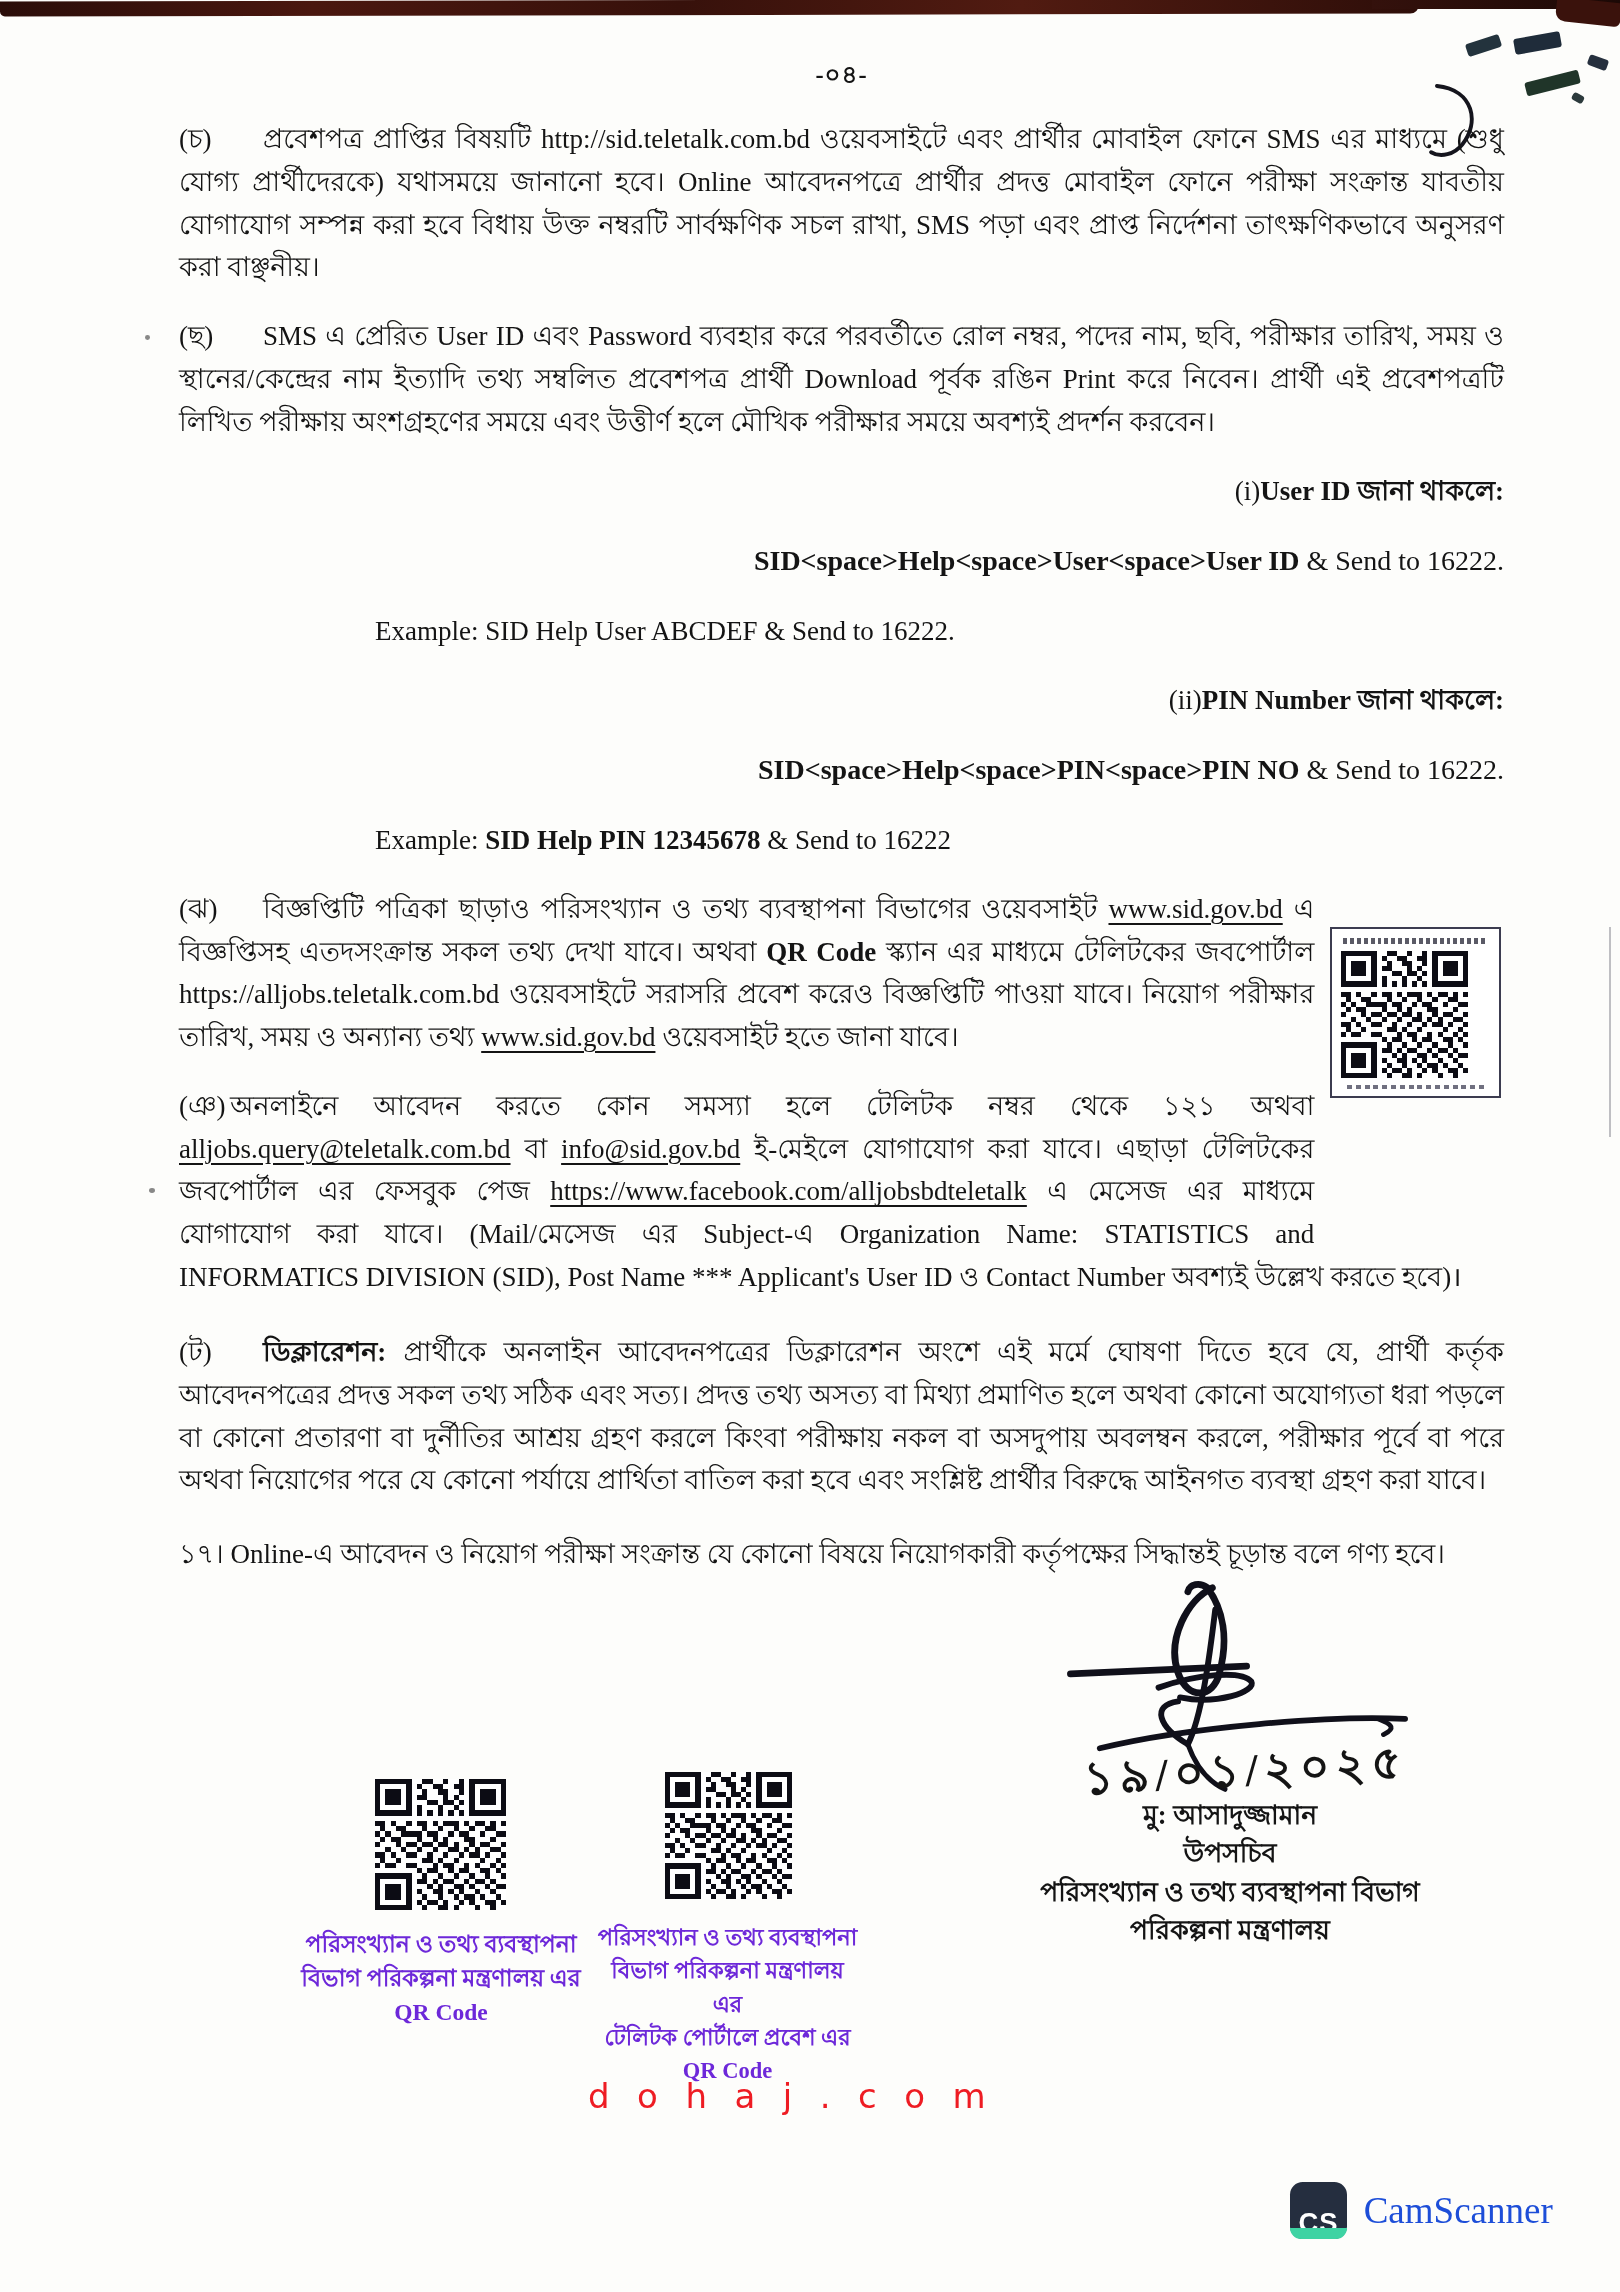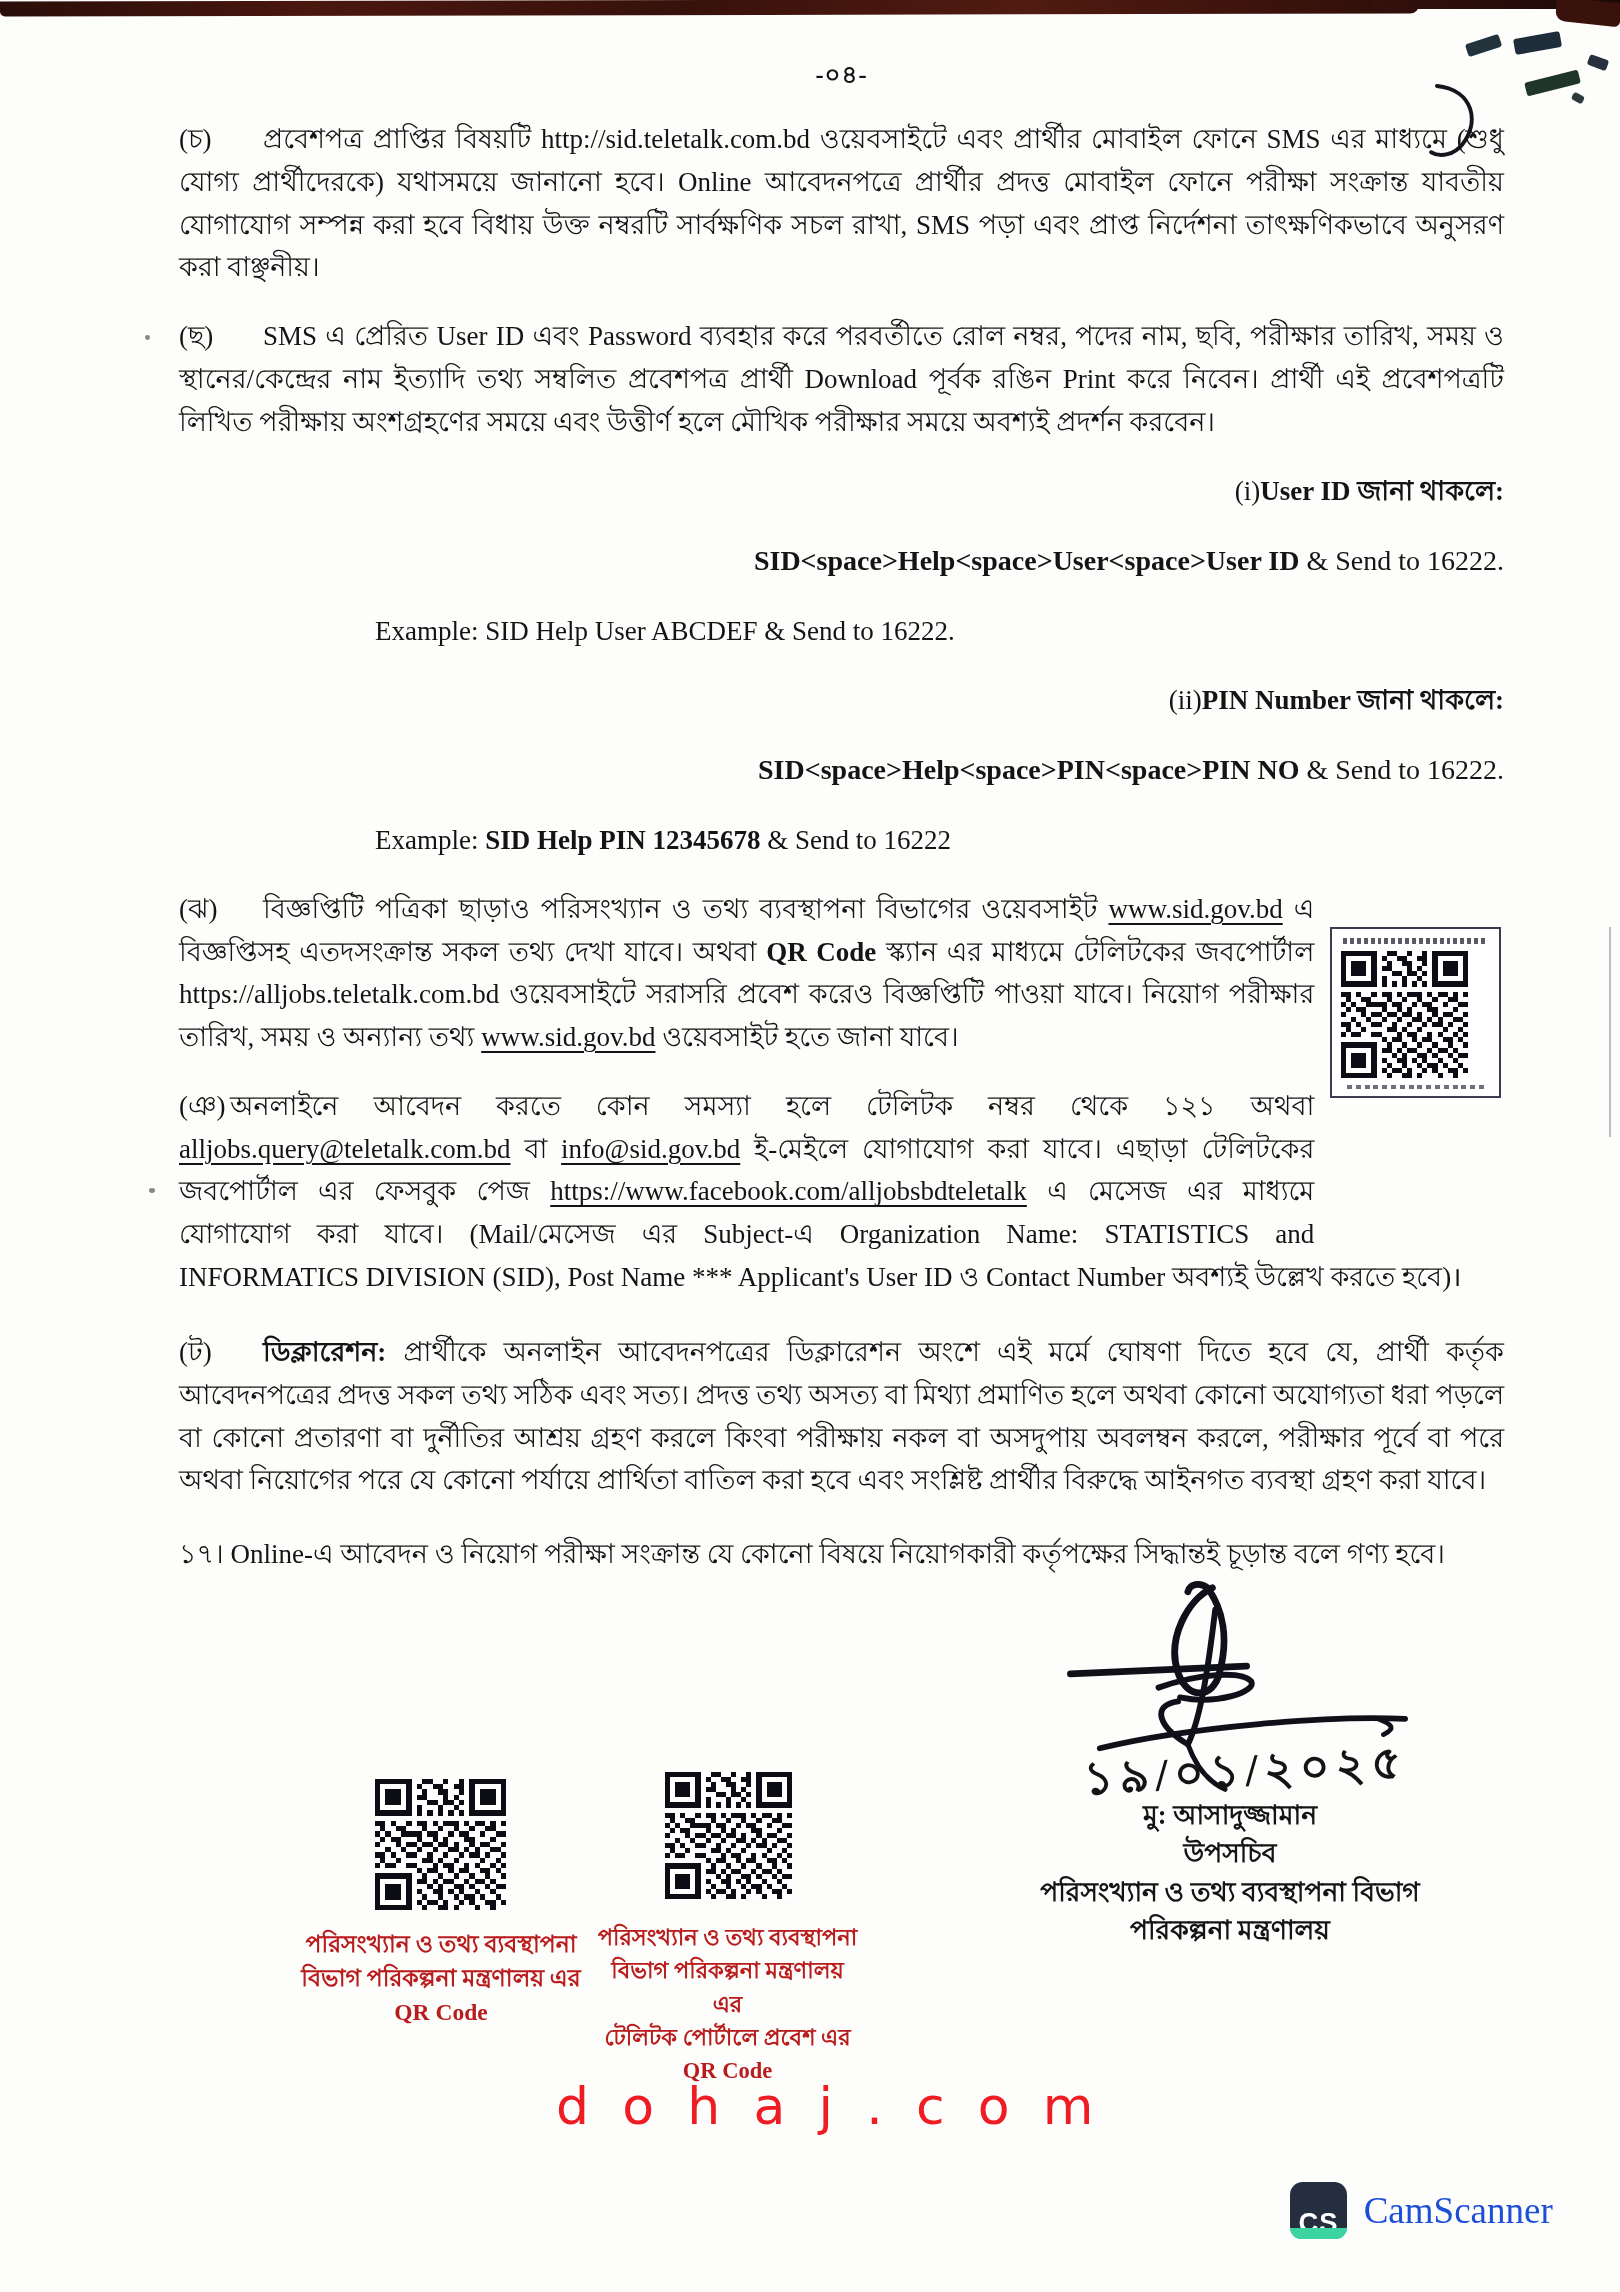--- a/index.html
+++ b/index.html
@@ -40,27 +40,27 @@
   
   .sig{position:absolute;left:963px;top:1580px;width:534px;text-align:center}
   .sig-art{position:absolute;left:78px;top:0}
   .sig-date{position:absolute;left:57px;top:155px;width:451px;font-size:46px;font-weight:bold;
             transform:rotate(-3deg);letter-spacing:5.9px;white-space:nowrap}
   .sig-lines{position:absolute;left:0;top:218px;width:100%;line-height:1.3;font-size:26.5px;font-weight:600}
   .sig-lines div{margin-bottom:3.9px}
 
   
   .qr-abs{position:absolute;background:#fff}
-  .qr-cap{position:absolute;text-align:center;font-weight:600;color:#b91c1c}
+  .qr-cap{position:absolute;text-align:center;font-weight:600;color:#6d28d9}
   .cap1{left:292px;top:1927px;width:298px;font-size:23.5px;line-height:1.45}
   .cap2{left:594px;top:1921px;width:267px;font-size:22.5px;line-height:1.48}
 
   
-  .wm{position:absolute;left:556px;top:2076px;font-family:"DejaVu Sans",sans-serif;
-      font-size:52px;color:#ee1c23;letter-spacing:6.9px;word-spacing:2.9px;font-weight:500}
+  .wm{position:absolute;left:588px;top:2076px;font-family:"DejaVu Sans",sans-serif;
+      font-size:34px;color:#ee1c23;letter-spacing:6.9px;word-spacing:2.9px;font-weight:500}
   .cams{position:absolute;left:1290px;top:2182px;display:flex;align-items:center;gap:16.7px}
   .cs-icon{position:relative;width:57px;height:57px;border-radius:12.7px;background:#252e3f;
            display:flex;align-items:flex-end;justify-content:center}
   .cs-icon .cs-txt{color:#fff;font:800 27.4px "Liberation Sans",sans-serif;letter-spacing:1px;margin-top:-5.9px}
   .cs-strip{position:absolute;bottom:0;left:0;right:0;height:10.8px;background:#3ed3a3;border-radius:0 0 12.7px 12.7px}
   .cs-name{font-size:37px;color:#1d4ed8}
 
   svg.qr{display:block;shape-rendering:crispEdges}
 </style>
 </head>

